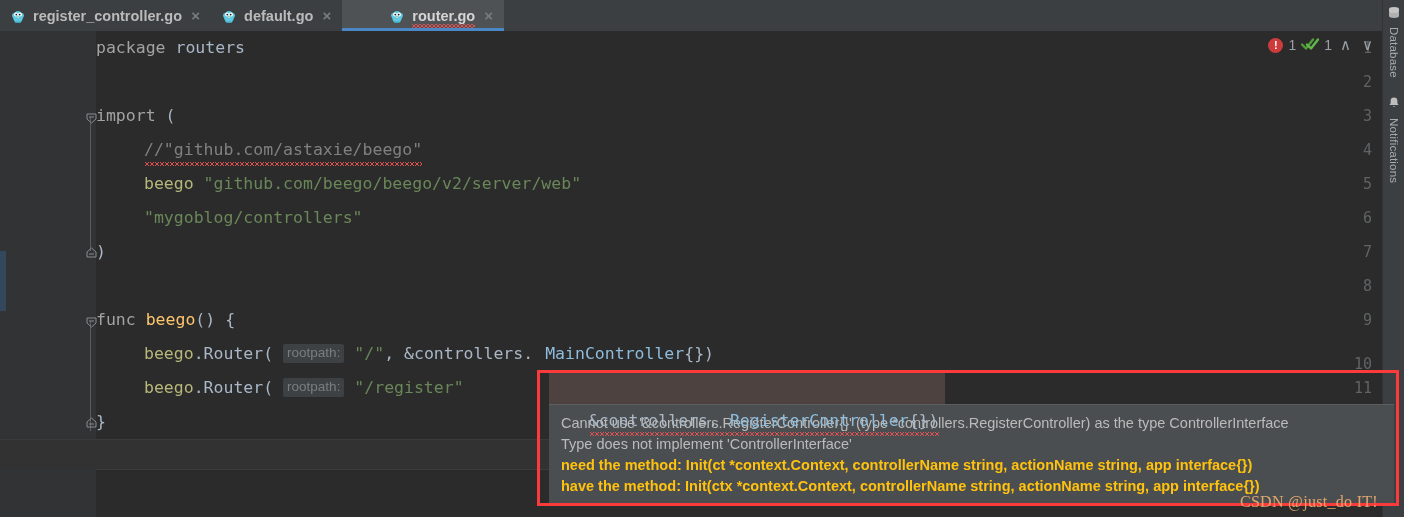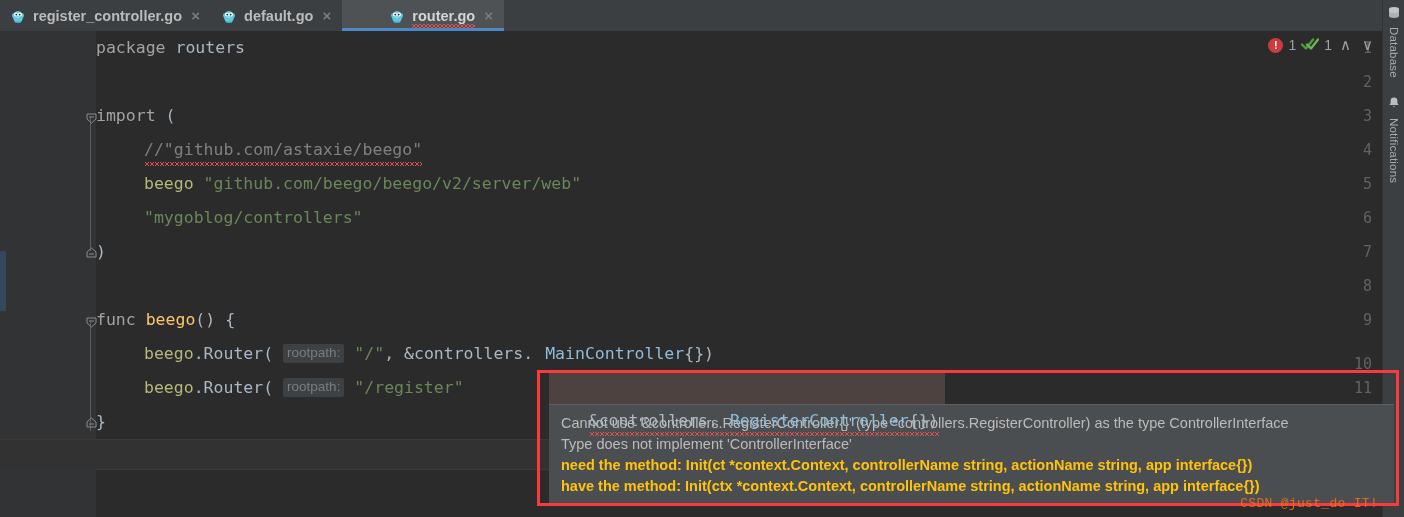--- a/index.html
+++ b/index.html
@@ -354,27 +354,27 @@
   .bottom-sep {
     position: absolute;
     left: 0; top: 0;
     width: 1382px; height: 1px;
     background: #3a3d3f;
   }
 
   .watermark {
     position: absolute;
     right: 26px; bottom: 6px;
-    font-size: 13px;
-    color: #f97316;
+    font-size: 16px;
+    color: #fdba74;
     opacity: .82;
     z-index: 60;
     letter-spacing: .3px;
     pointer-events: none;
-    font-family: Liberation Mono, monospace;
+    font-family: Liberation Serif, serif;
   }
 </style>
 </head>
 <body>
 
 <div id="app">
 
   <div class="tabbar">
 
     <div class="tab">

